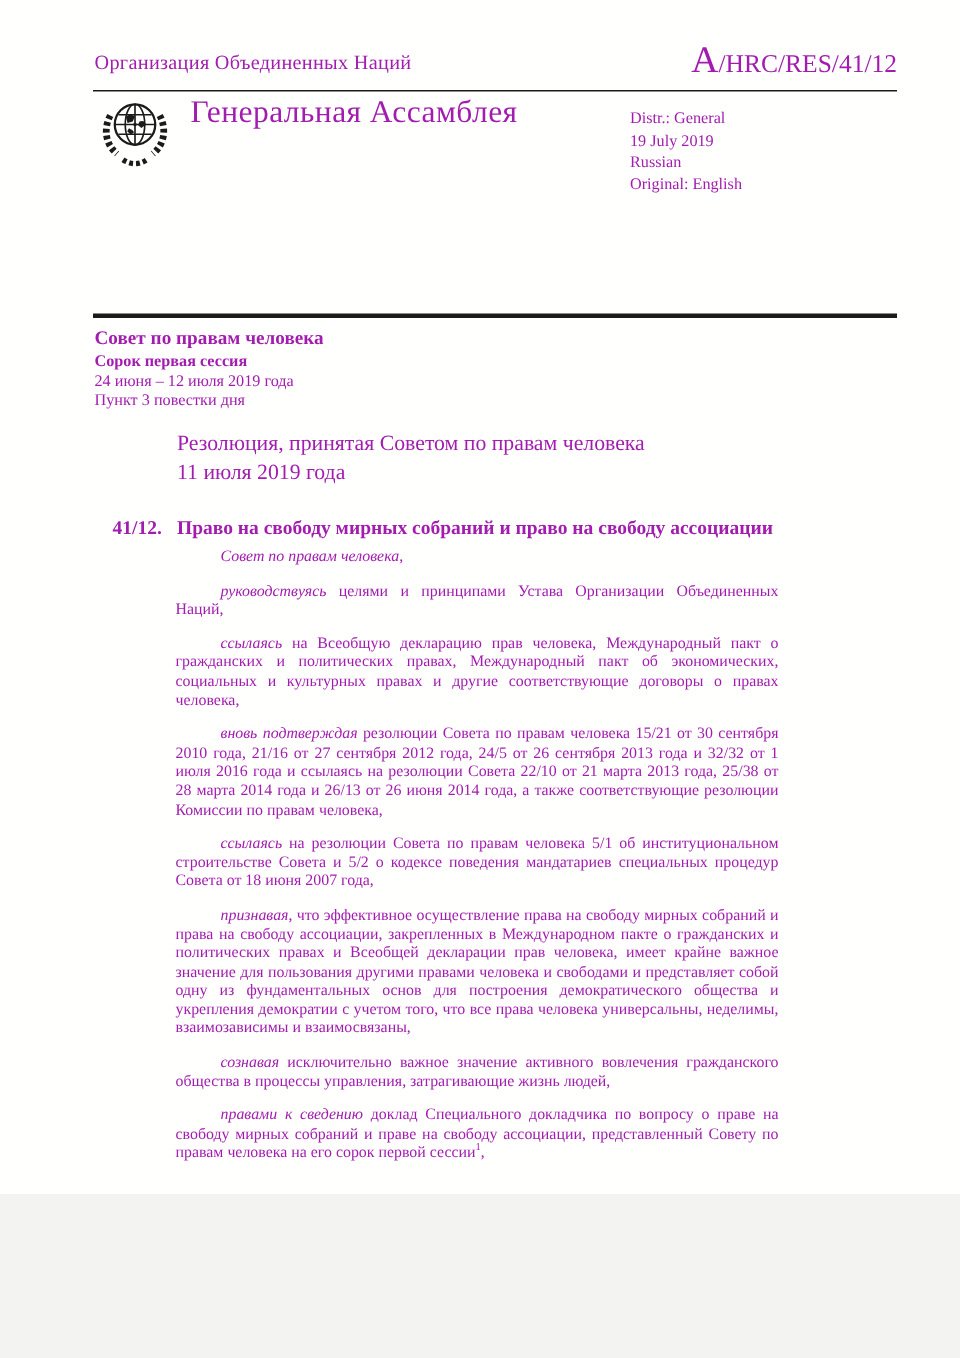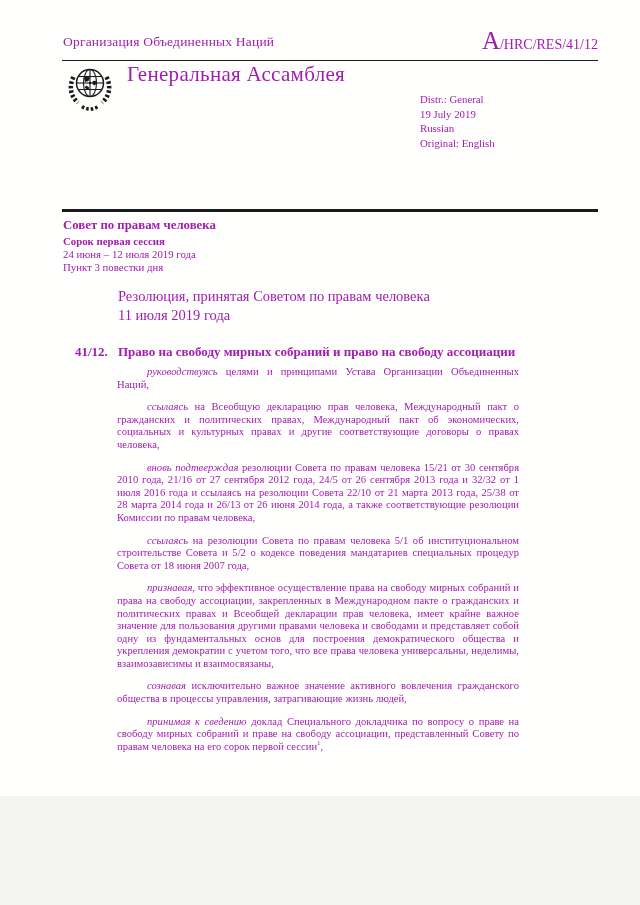--- a/index.html
+++ b/index.html
@@ -5,25 +5,25 @@
   html,body{margin:0;padding:0;background:#f3f3f1;}
   .page{
     position:relative;width:640px;height:796px;background:#fffffe;
     font-family:"Liberation Serif","DejaVu Serif",serif;color:#a21caf;
     margin:0 auto;overflow:hidden;
   }
   
   .org-name{position:absolute;left:63px;top:34px;font-size:13.5px;letter-spacing:.2px;}
   .doc-symbol{position:absolute;right:42px;top:27px;text-align:right;white-space:nowrap;}
   .doc-symbol .big{font-size:25px;}
-  .doc-symbol .small{font-size:14px;}
+  .doc-symbol .small{font-size:17px;}
   .rule-thin{position:absolute;left:62px;top:60px;width:536px;height:0;border-top:1.4px solid #1b1b1b;}
   .emblem{position:absolute;left:64px;top:64px;}
   .assembly-title{position:absolute;left:127px;top:62px;font-size:21px;font-weight:normal;letter-spacing:.3px;}
-  .distr-block{position:absolute;left:420px;top:72px;font-size:10.8px;line-height:14.5px;margin-top:20px;}
+  .distr-block{position:absolute;left:420px;top:72px;font-size:10.8px;line-height:14.5px;}
   .rule-thick{position:absolute;left:62px;top:209px;width:536px;height:2.5px;background:#1b1b1b;}
   
   .session{position:absolute;left:63px;top:219px;font-size:10.8px;line-height:13px;}
   .session .council{font-size:12.8px;font-weight:bold;margin-bottom:3px;}
   .session .session-name{font-weight:bold;}
   
   .res-heading{position:absolute;left:118px;top:287px;font-size:14.5px;font-weight:normal;line-height:19px;}
   .res-title-row{position:absolute;left:75px;top:344px;width:490px;display:flex;font-size:13px;font-weight:bold;}
   .res-number{width:43px;flex:0 0 43px;}
   .res-title{flex:1;}
@@ -98,27 +98,28 @@
     <div>Резолюция, принятая Советом по правам человека</div>
     <div>11 июля 2019 года</div>
   </div>
 
   <div class="res-title-row">
     <div class="res-number">41/12.</div>
     <div class="res-title">Право на свободу мирных собраний и право на свободу ассоциации</div>
   </div>
 
   <div class="body-text">
+    <p class="para"><i>Совет по правам человека</i><span>,</span></p>
     <p class="para"><i>руководствуясь</i><span> целями и принципами Устава Организации Объединенных Наций,</span></p>
     <p class="para"><i>ссылаясь</i><span> на Всеобщую декларацию прав человека, Международный пакт о гражданских и политических правах, Международный пакт об экономических, социальных и культурных правах и другие соответствующие договоры о правах человека,</span></p>
     <p class="para"><i>вновь подтверждая</i><span> резолюции Совета по правам человека 15/21 от 30 сентября 2010 года, 21/16 от 27 сентября 2012 года, 24/5 от 26 сентября 2013 года и 32/32 от 1 июля 2016 года и ссылаясь на резолюции Совета 22/10 от 21 марта 2013 года, 25/38 от 28 марта 2014 года и 26/13 от 26 июня 2014 года, а также соответствующие резолюции Комиссии по правам человека,</span></p>
     <p class="para"><i>ссылаясь</i><span> на резолюции Совета по правам человека 5/1 об институциональном строительстве Совета и 5/2 о кодексе поведения мандатариев специальных процедур Совета от 18 июня 2007 года,</span></p>
     <p class="para"><i>признавая</i><span>, что эффективное осуществление права на свободу мирных собраний и права на свободу ассоциации, закрепленных в Международном пакте о гражданских и политических правах и Всеобщей декларации прав человека, имеет крайне важное значение для пользования другими правами человека и свободами и представляет собой одну из фундаментальных основ для построения демократического общества и укрепления демократии с учетом того, что все права человека универсальны, неделимы, взаимозависимы и взаимосвязаны,</span></p>
     <p class="para"><i>сознавая</i><span> исключительно важное значение активного вовлечения гражданского общества в процессы управления, затрагивающие жизнь людей,</span></p>
-    <p class="para"><i>принимая к сведению</i><span> доклад Специального докладчика по вопросу о праве на свободу мирных собраний и праве на свободу ассоциации, представленный Совету по правам человека на его сорок первой сессии</span><sup>1</sup><span>,</span></p>
+    <p class="para"><i>правами к сведению</i><span> доклад Специального докладчика по вопросу о праве на свободу мирных собраний и праве на свободу ассоциации, представленный Совету по правам человека на его сорок первой сессии</span><sup>1</sup><span>,</span></p>
   </div>
 
   <div class="footnote-sep"></div>
   <div class="footnote"><sup>1</sup><span> A/HRC/41/41.</span></div>
 
   <div class="ge-line">GE.19-12332  (R)  140819  140819</div>
 
   <div class="barcode-wrap">
     <svg width="102" height="22" viewBox="0 0 102 22">
       <g fill="#1b1b1b">

